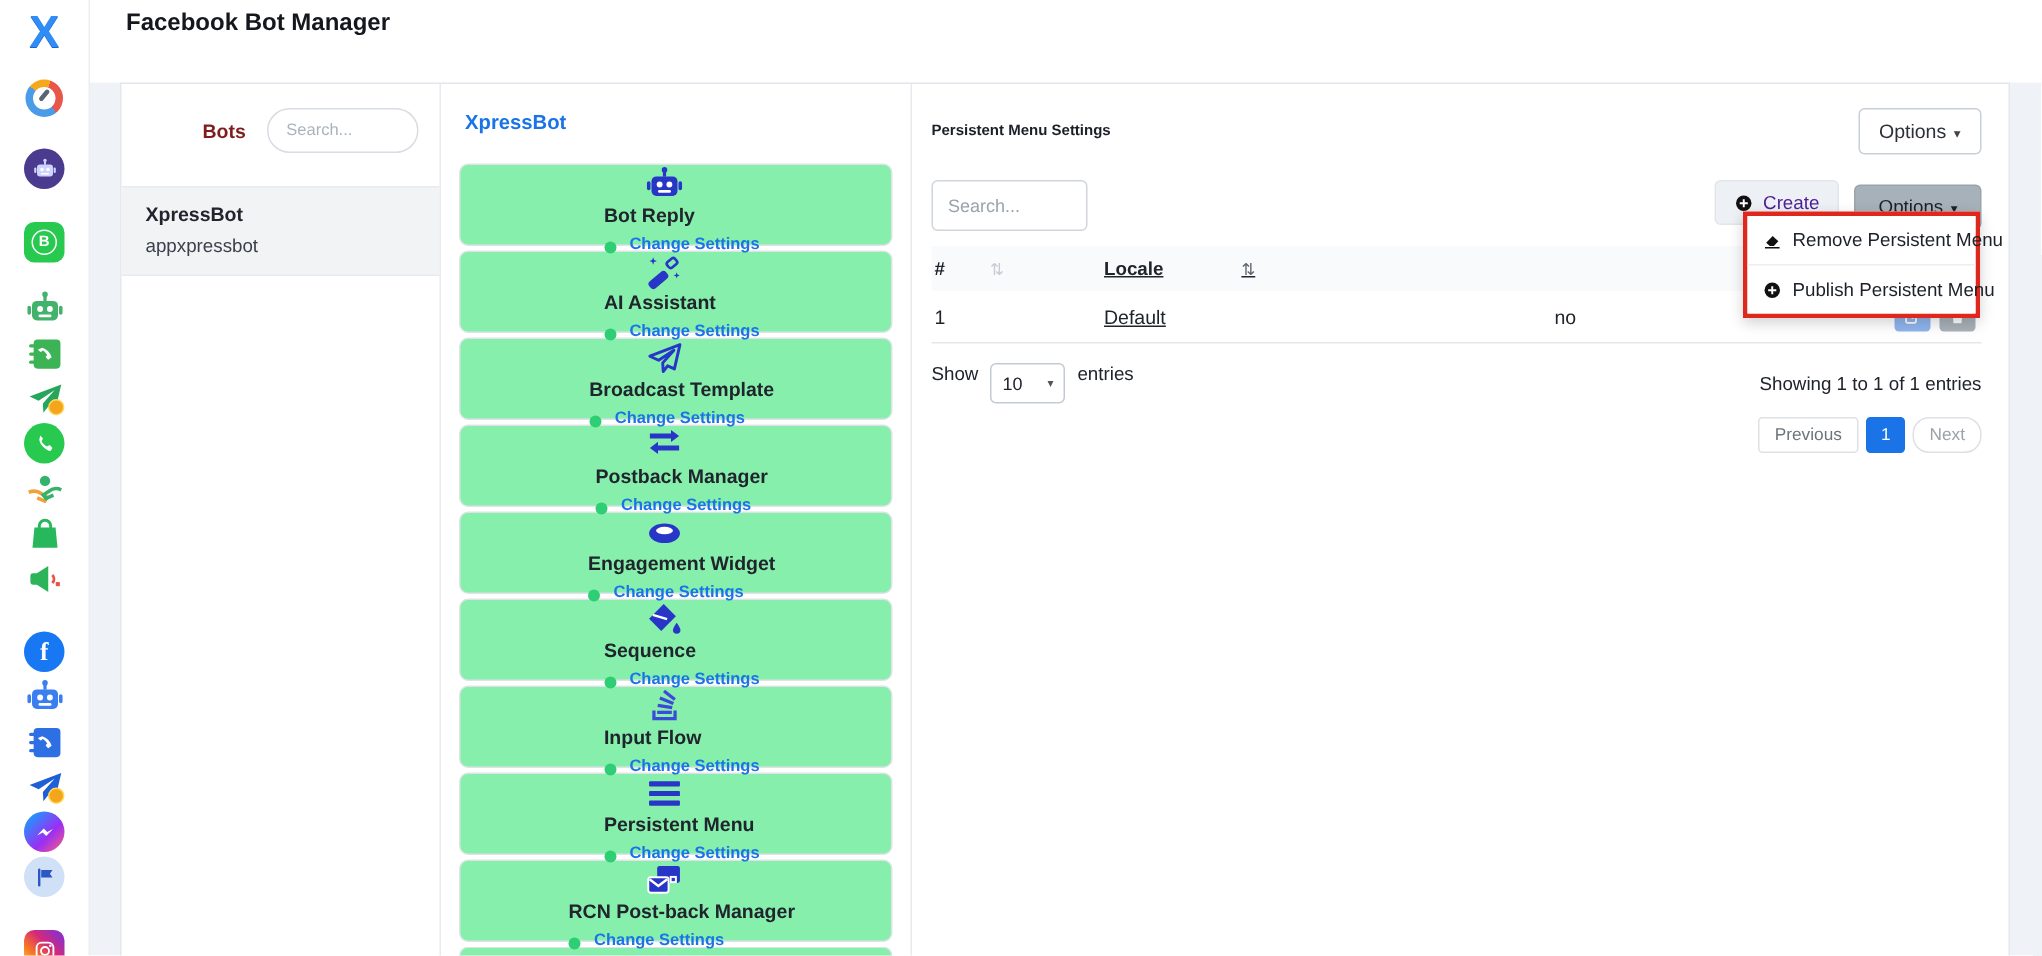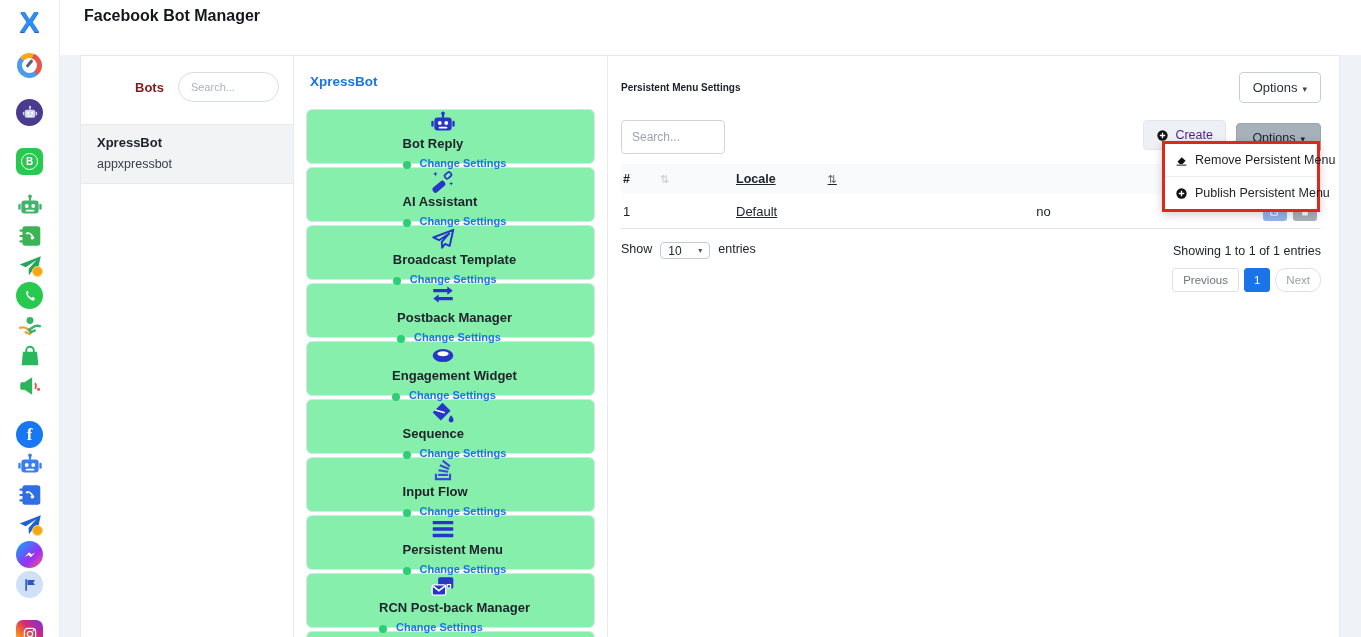--- a/index.html
+++ b/index.html
@@ -81,21 +81,21 @@
   .tc2 { width:170px; display:flex; align-items:center;text-decoration:underline; }
   .tc3 { flex:1; text-align:center; }
   .tc4 { width:140px; display:flex; justify-content:flex-end; gap:6px; padding-right:4px; }
   .sort { font-size:11px; margin-left:30px; color:#c6ccd3; font-weight:normal; }
   .sort.dark { color:#5d6670; margin-left:52px; }
   .act-btn { width:24px; height:19px; border:none; border-radius:3px; display:flex; align-items:center; justify-content:center; cursor:pointer; }
   .act-edit { background:#8fb5ed; } .act-del { background:#a9b1b9; }
 
   .tfoot { display:flex; align-items:center; justify-content:space-between; margin-top:13px; }
   .show-group { display:flex; align-items:flex-start; gap:8px; font-size:12.5px; color:#20242c; }
-  .select-box { border:1px solid #c4cad1; border-radius:4px; height:17px; width:50px; display:flex; align-items:center; justify-content:space-between; padding:0 7px; font-size:12px; color:#20242c; cursor:pointer; background:#fff; }
+  .select-box { border:1px solid #c4cad1; border-radius:4px; height:27px; width:50px; display:flex; align-items:center; justify-content:space-between; padding:0 7px; font-size:12px; color:#20242c; cursor:pointer; background:#fff; }
   .select-box .caret { font-size:8px; color:#555; margin:0; }
   .summary { font-size:12.5px; color:#20242c; }
   .pager { display:flex; justify-content:flex-end; margin-top:9px; gap:0; }
   .pg { font-size:11.5px; padding:5px 10px; border:1px solid #dde1e6; background:#fff; color:#6c757d; cursor:pointer; border-radius:3px; font-family:"Liberation Sans",sans-serif; }
   .pg.active { background:#1a74e8; border-color:#1a74e8; color:#fff; margin:0 5px; padding:5px 9px; }
   .pg.next { color:#9aa1a8;border-radius:11px; }
   .hidden-defs { position:absolute; width:0; height:0; overflow:hidden; }
 </style>
 </head>
 <body>

